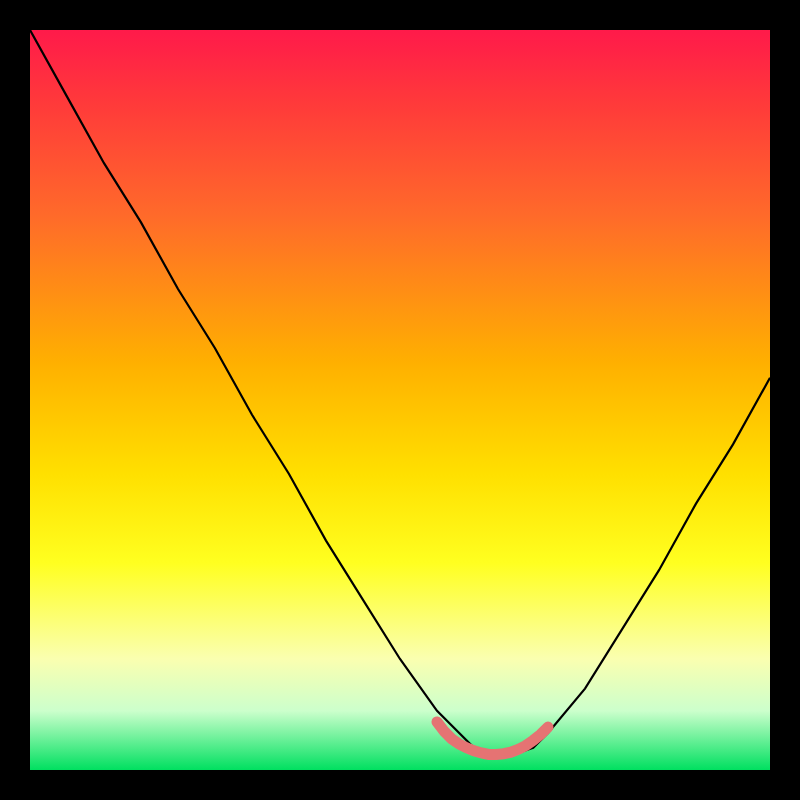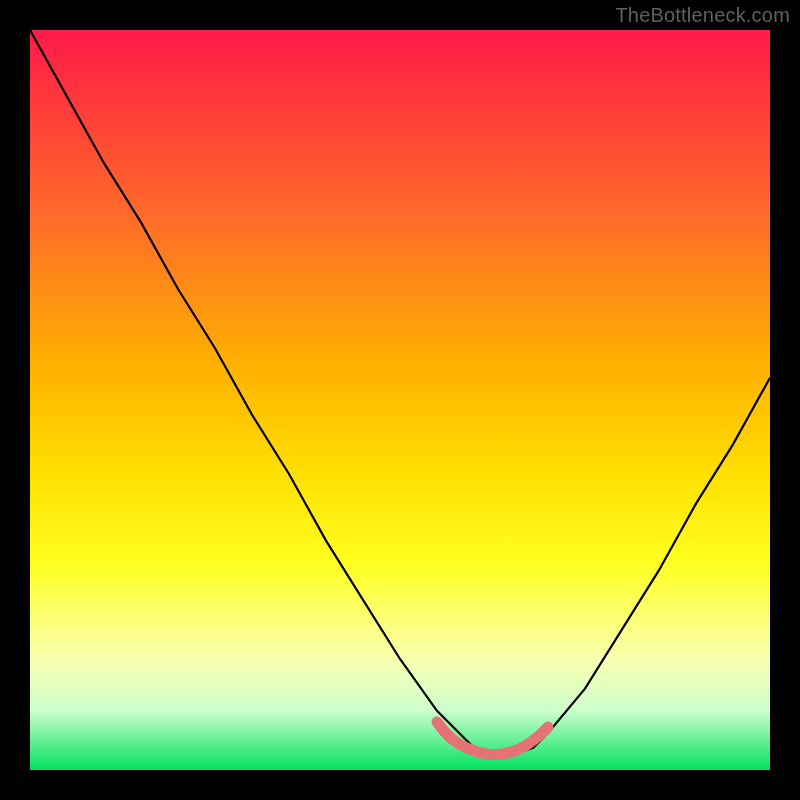--- a/index.html
+++ b/index.html
@@ -40,20 +40,19 @@
     font-family: Arial, Helvetica, sans-serif;
     font-size: 20px;
     color: #606060;
     letter-spacing: 0.2px;
   }
 </style>
 </head>
 <body>
 
 <div class="canvas">
-  <div class="watermark">TheBottleneck.com</div>
   <div class="plot-area">
     <svg class="lines" viewBox="0 0 740 740" preserveAspectRatio="none">
       <path id="main-curve" fill="none" stroke="#000000" stroke-width="2.2" d="M0.0 0.0 L37.0 66.6 L74.0 133.2 L111.0 192.4 L148.0 259.0 L185.0 318.2 L222.0 384.8 L259.0 444.0 L296.0 510.6 L333.0 569.8 L370.0 629.0 L407.0 680.8 L429.2 703.0 L444.0 717.8 L458.8 725.2 L481.0 725.2 L503.2 717.8 L518.0 703.0 L555.0 658.6 L592.0 599.4 L629.0 540.2 L666.0 473.6 L703.0 414.4 L740.0 347.8 "></path>
       <path id="accent-curve" fill="none" stroke="#e57373" stroke-width="11" stroke-linecap="round" d="M407.0 691.9 L414.4 701.5 L421.8 708.9 L429.2 714.1 L436.6 717.8 L444.0 720.8 L451.4 723.0 L458.8 724.5 L466.2 724.5 L473.6 723.7 L481.0 722.2 L488.4 719.3 L495.8 715.6 L503.2 710.4 L510.6 704.5 L518.0 697.1 "></path>
     </svg>
   </div>
 </div>
 
 </body></html>

